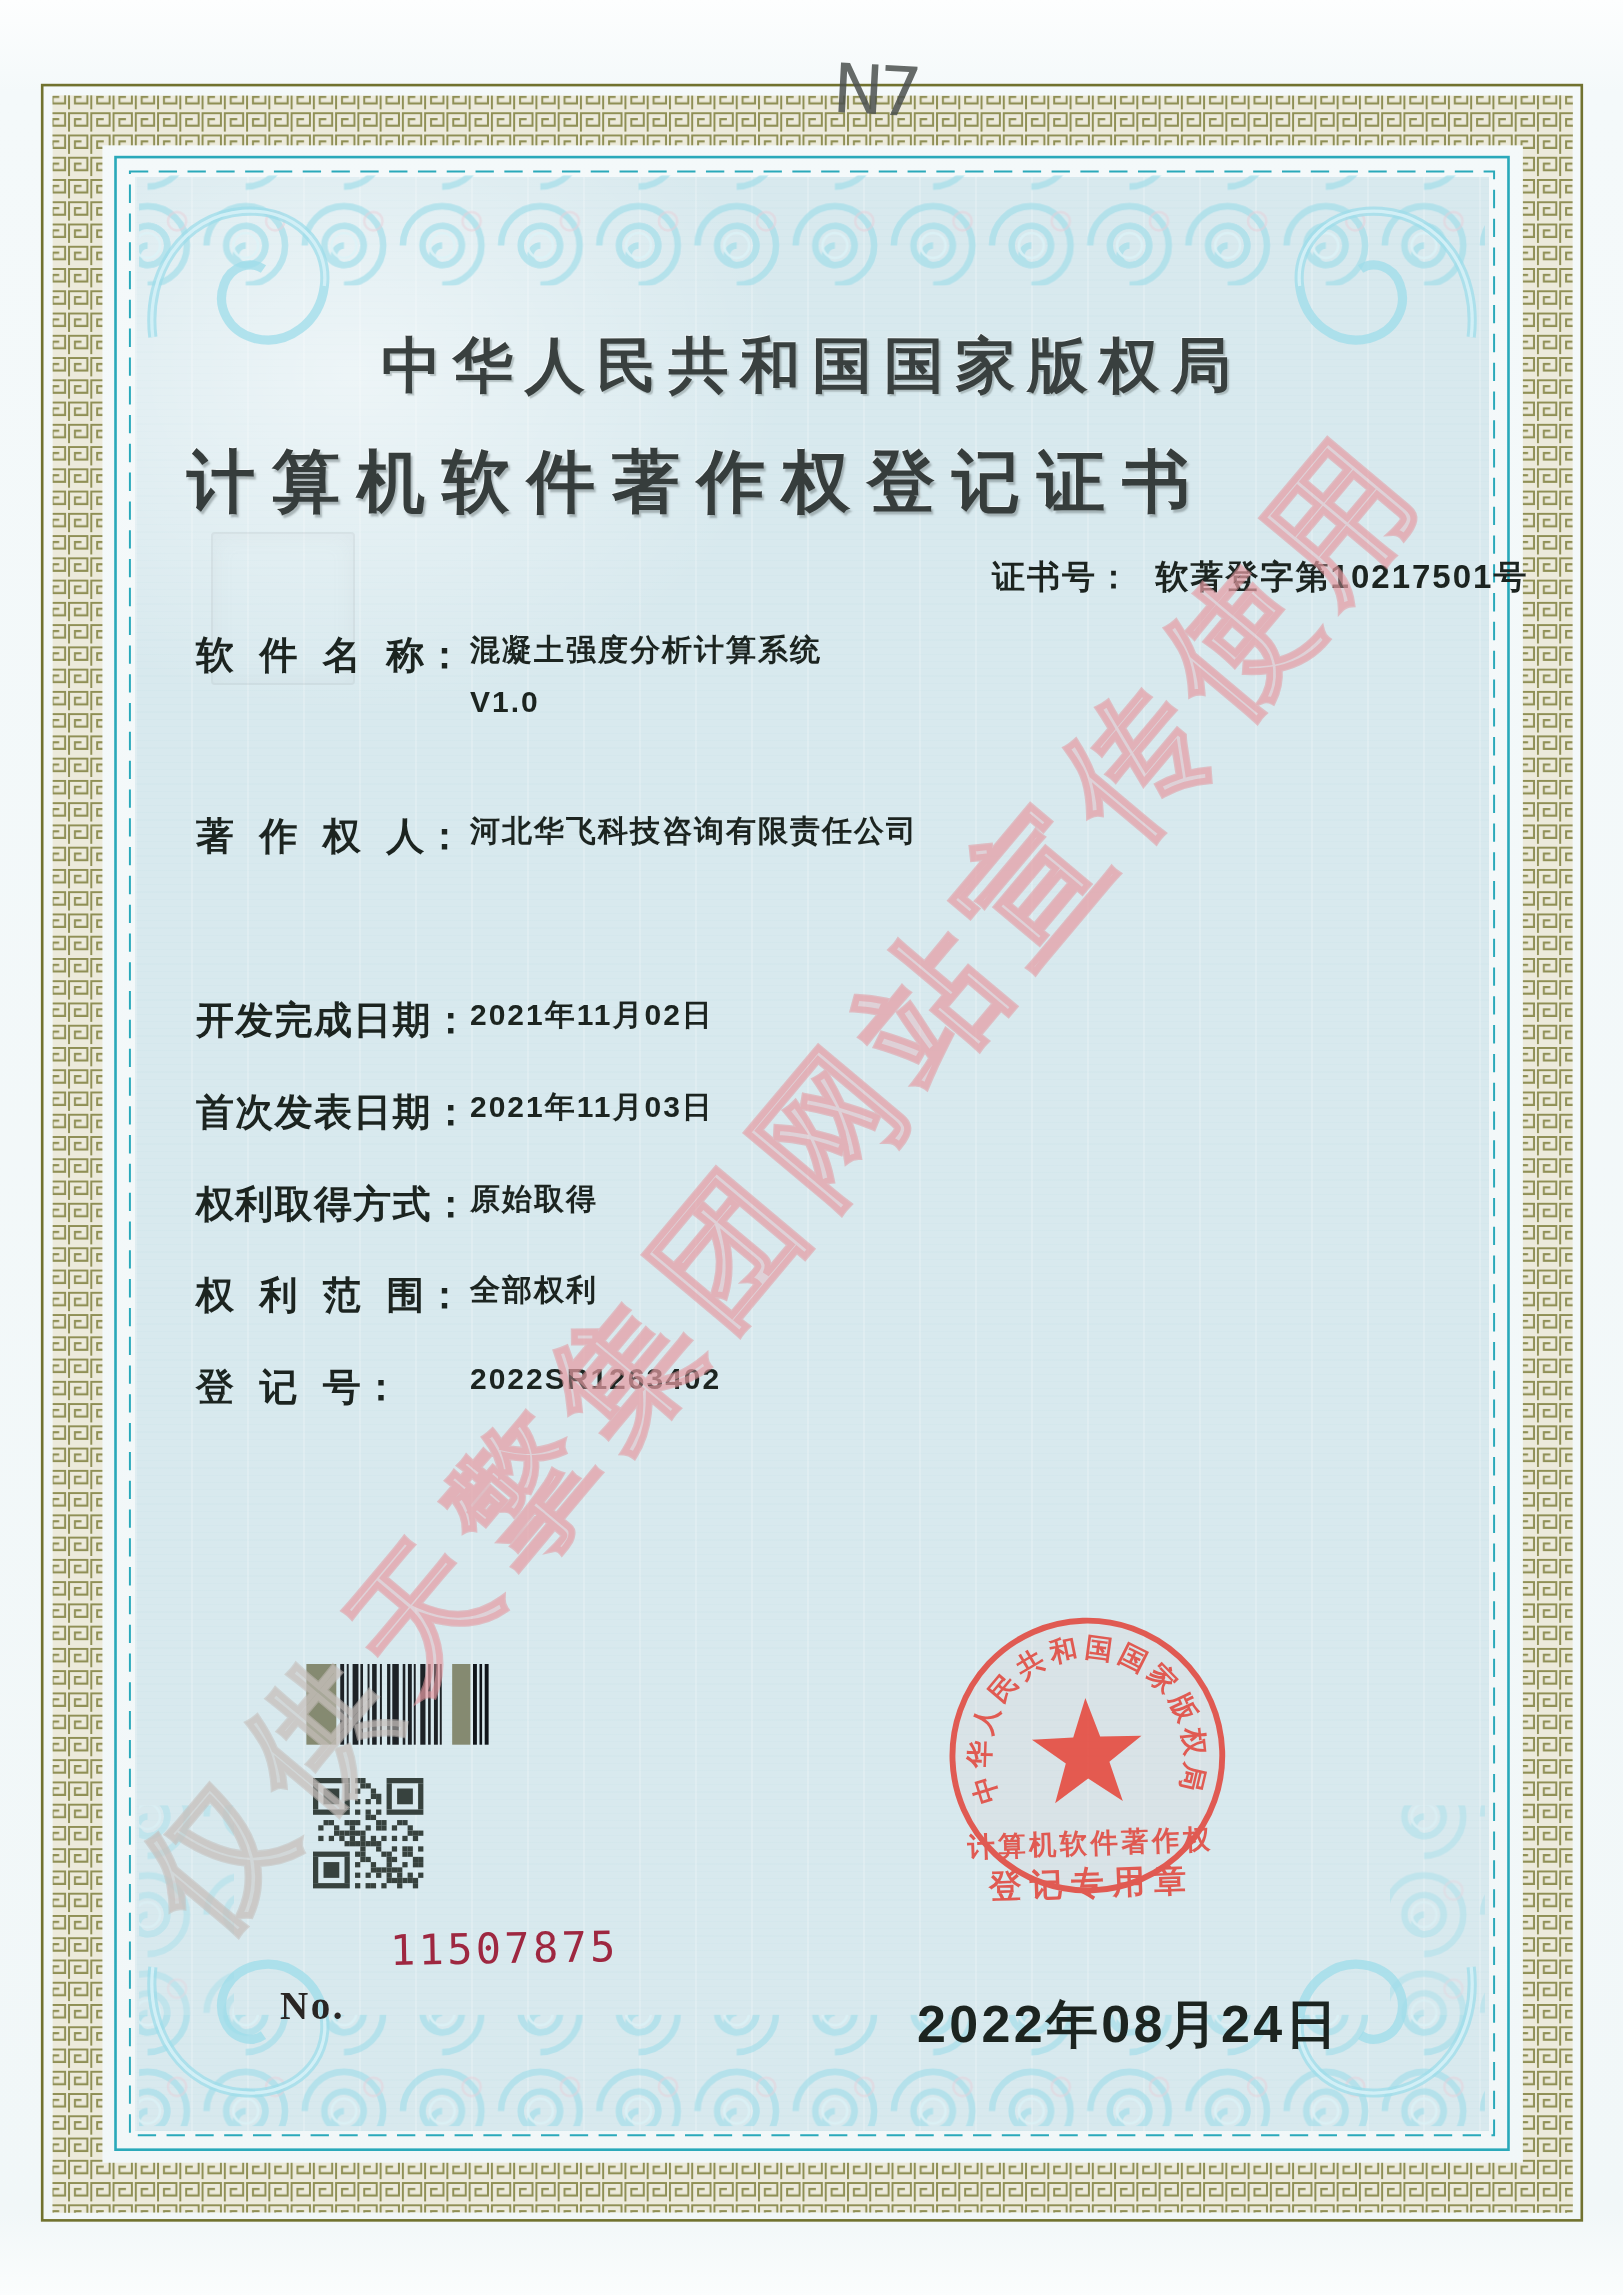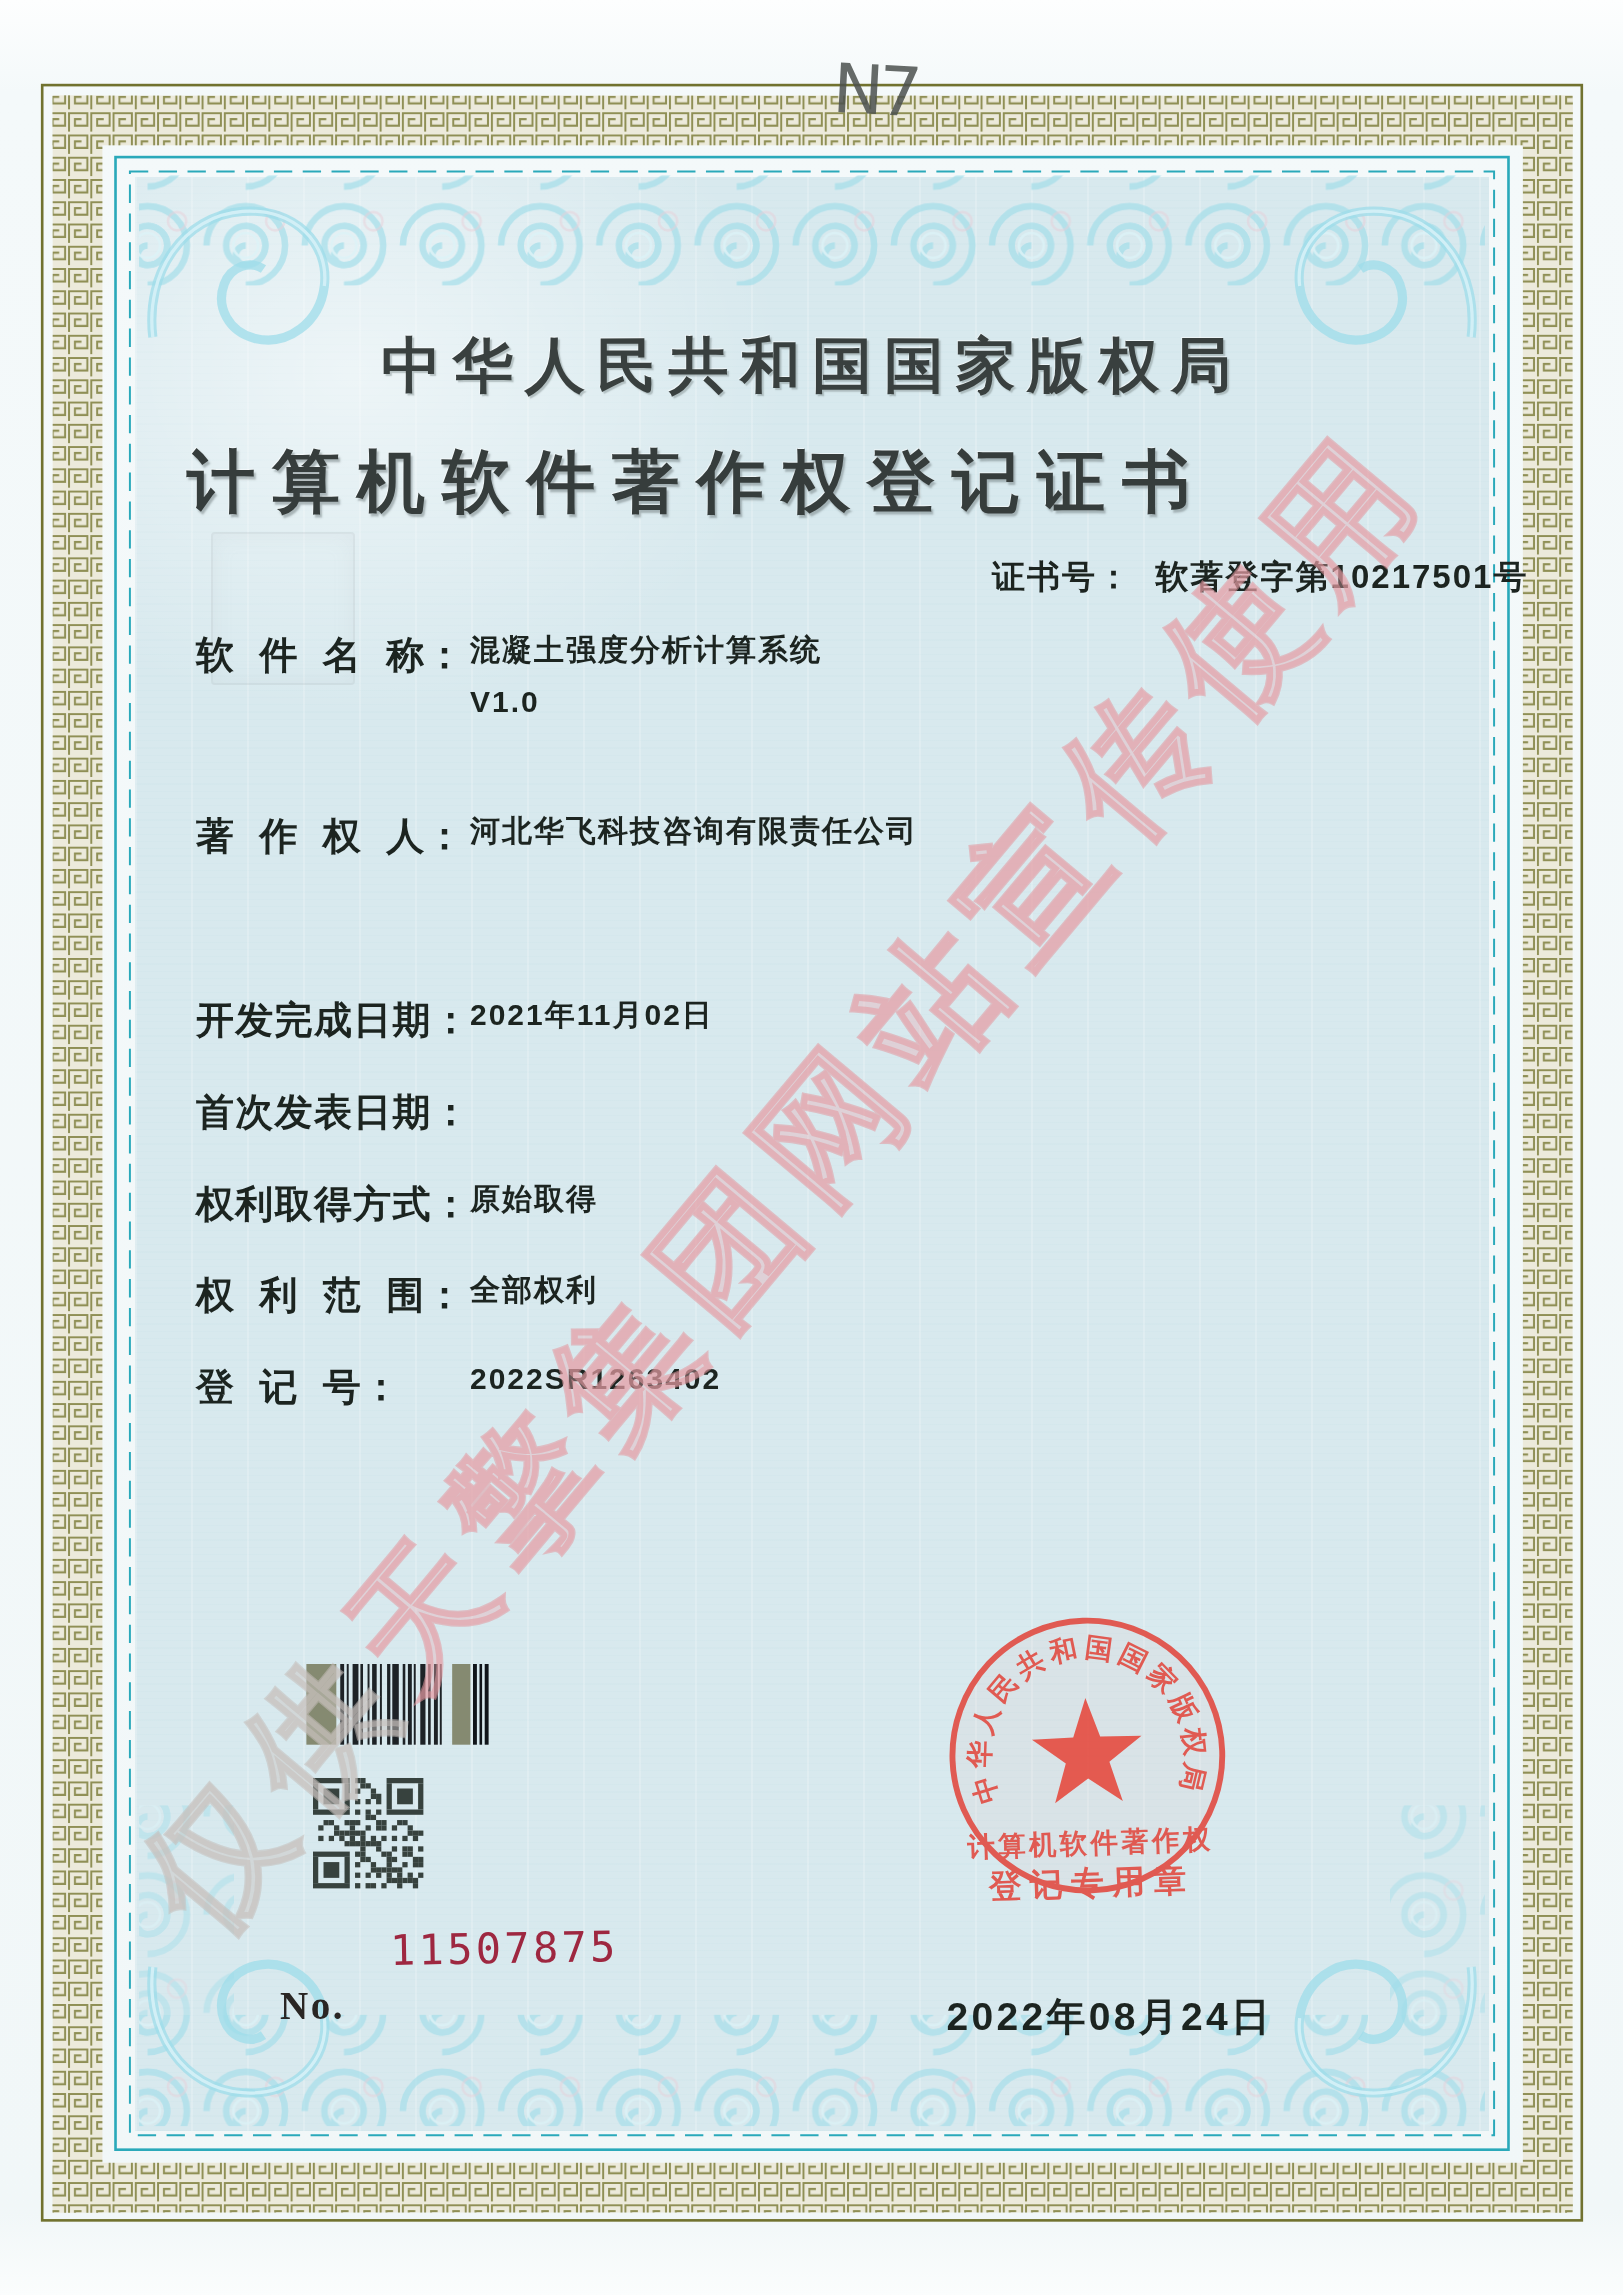--- a/index.html
+++ b/index.html
@@ -44,21 +44,21 @@
   }
   .cert-no{
     position:absolute;left:992px;top:555px;font-size:33px;letter-spacing:2px;white-space:nowrap;
   }
   .cert-no .val{margin-left:23.6px;}
   .field-label{position:absolute;left:196px;font-size:38px;letter-spacing:1.3px;white-space:nowrap;font-family:Liberation Mono, monospace;}
   .field-value{position:absolute;left:470px;font-size:30px;letter-spacing:2px;white-space:nowrap;}
   .statement{position:absolute;font-size:39px;letter-spacing:1.3px;white-space:nowrap;}
   .issue-date{
     position:absolute;left:917px;top:1990px;width:386px;text-align:center;
-    font-size:39px;letter-spacing:3.3px;white-space:nowrap;
+    font-size:52px;letter-spacing:3.3px;white-space:nowrap;
   }
   .serial-label{
     position:absolute;left:280px;top:1983px;font-size:39px;color:#2a2624;
     font-family:"Liberation Serif","DejaVu Serif",serif;font-weight:700;letter-spacing:2.6px;
   }
   .serial-value{
     position:absolute;left:390px;top:1924px;font-size:42px;color:#9e2740;
     font-family:"DejaVu Sans Mono","Liberation Mono",monospace;letter-spacing:3.3px;
     transform:rotate(-1deg);font-weight:400;
   }
@@ -158,20 +158,21 @@
     <div class="field-value cjk" style="top:630px">混凝土强度分析计算系统</div>
     <div class="field-value cjk" style="top:685px">V1.0</div>
 
     <div class="field-label cjk" style="top:811px">著 作 权 人：</div>
     <div class="field-value cjk" style="top:811px">河北华飞科技咨询有限责任公司</div>
 
     <div class="field-label cjk" style="top:995px">开发完成日期：</div>
     <div class="field-value cjk" style="top:995px">2021年11月02日</div>
 
     <div class="field-label cjk" style="top:1087px">首次发表日期：</div>
+    <div class="field-value cjk" style="top:1087px">2021年11月03日</div>
 
     <div class="field-label cjk" style="top:1179px">权利取得方式：</div>
     <div class="field-value cjk" style="top:1179px">原始取得</div>
 
     <div class="field-label cjk" style="top:1270px">权 利 范 围：</div>
     <div class="field-value cjk" style="top:1270px">全部权利</div>
 
     <div class="field-label cjk" style="top:1362px">登   记   号：</div>
     <div class="field-value cjk" style="top:1362px">2022SR1263402</div>
 

